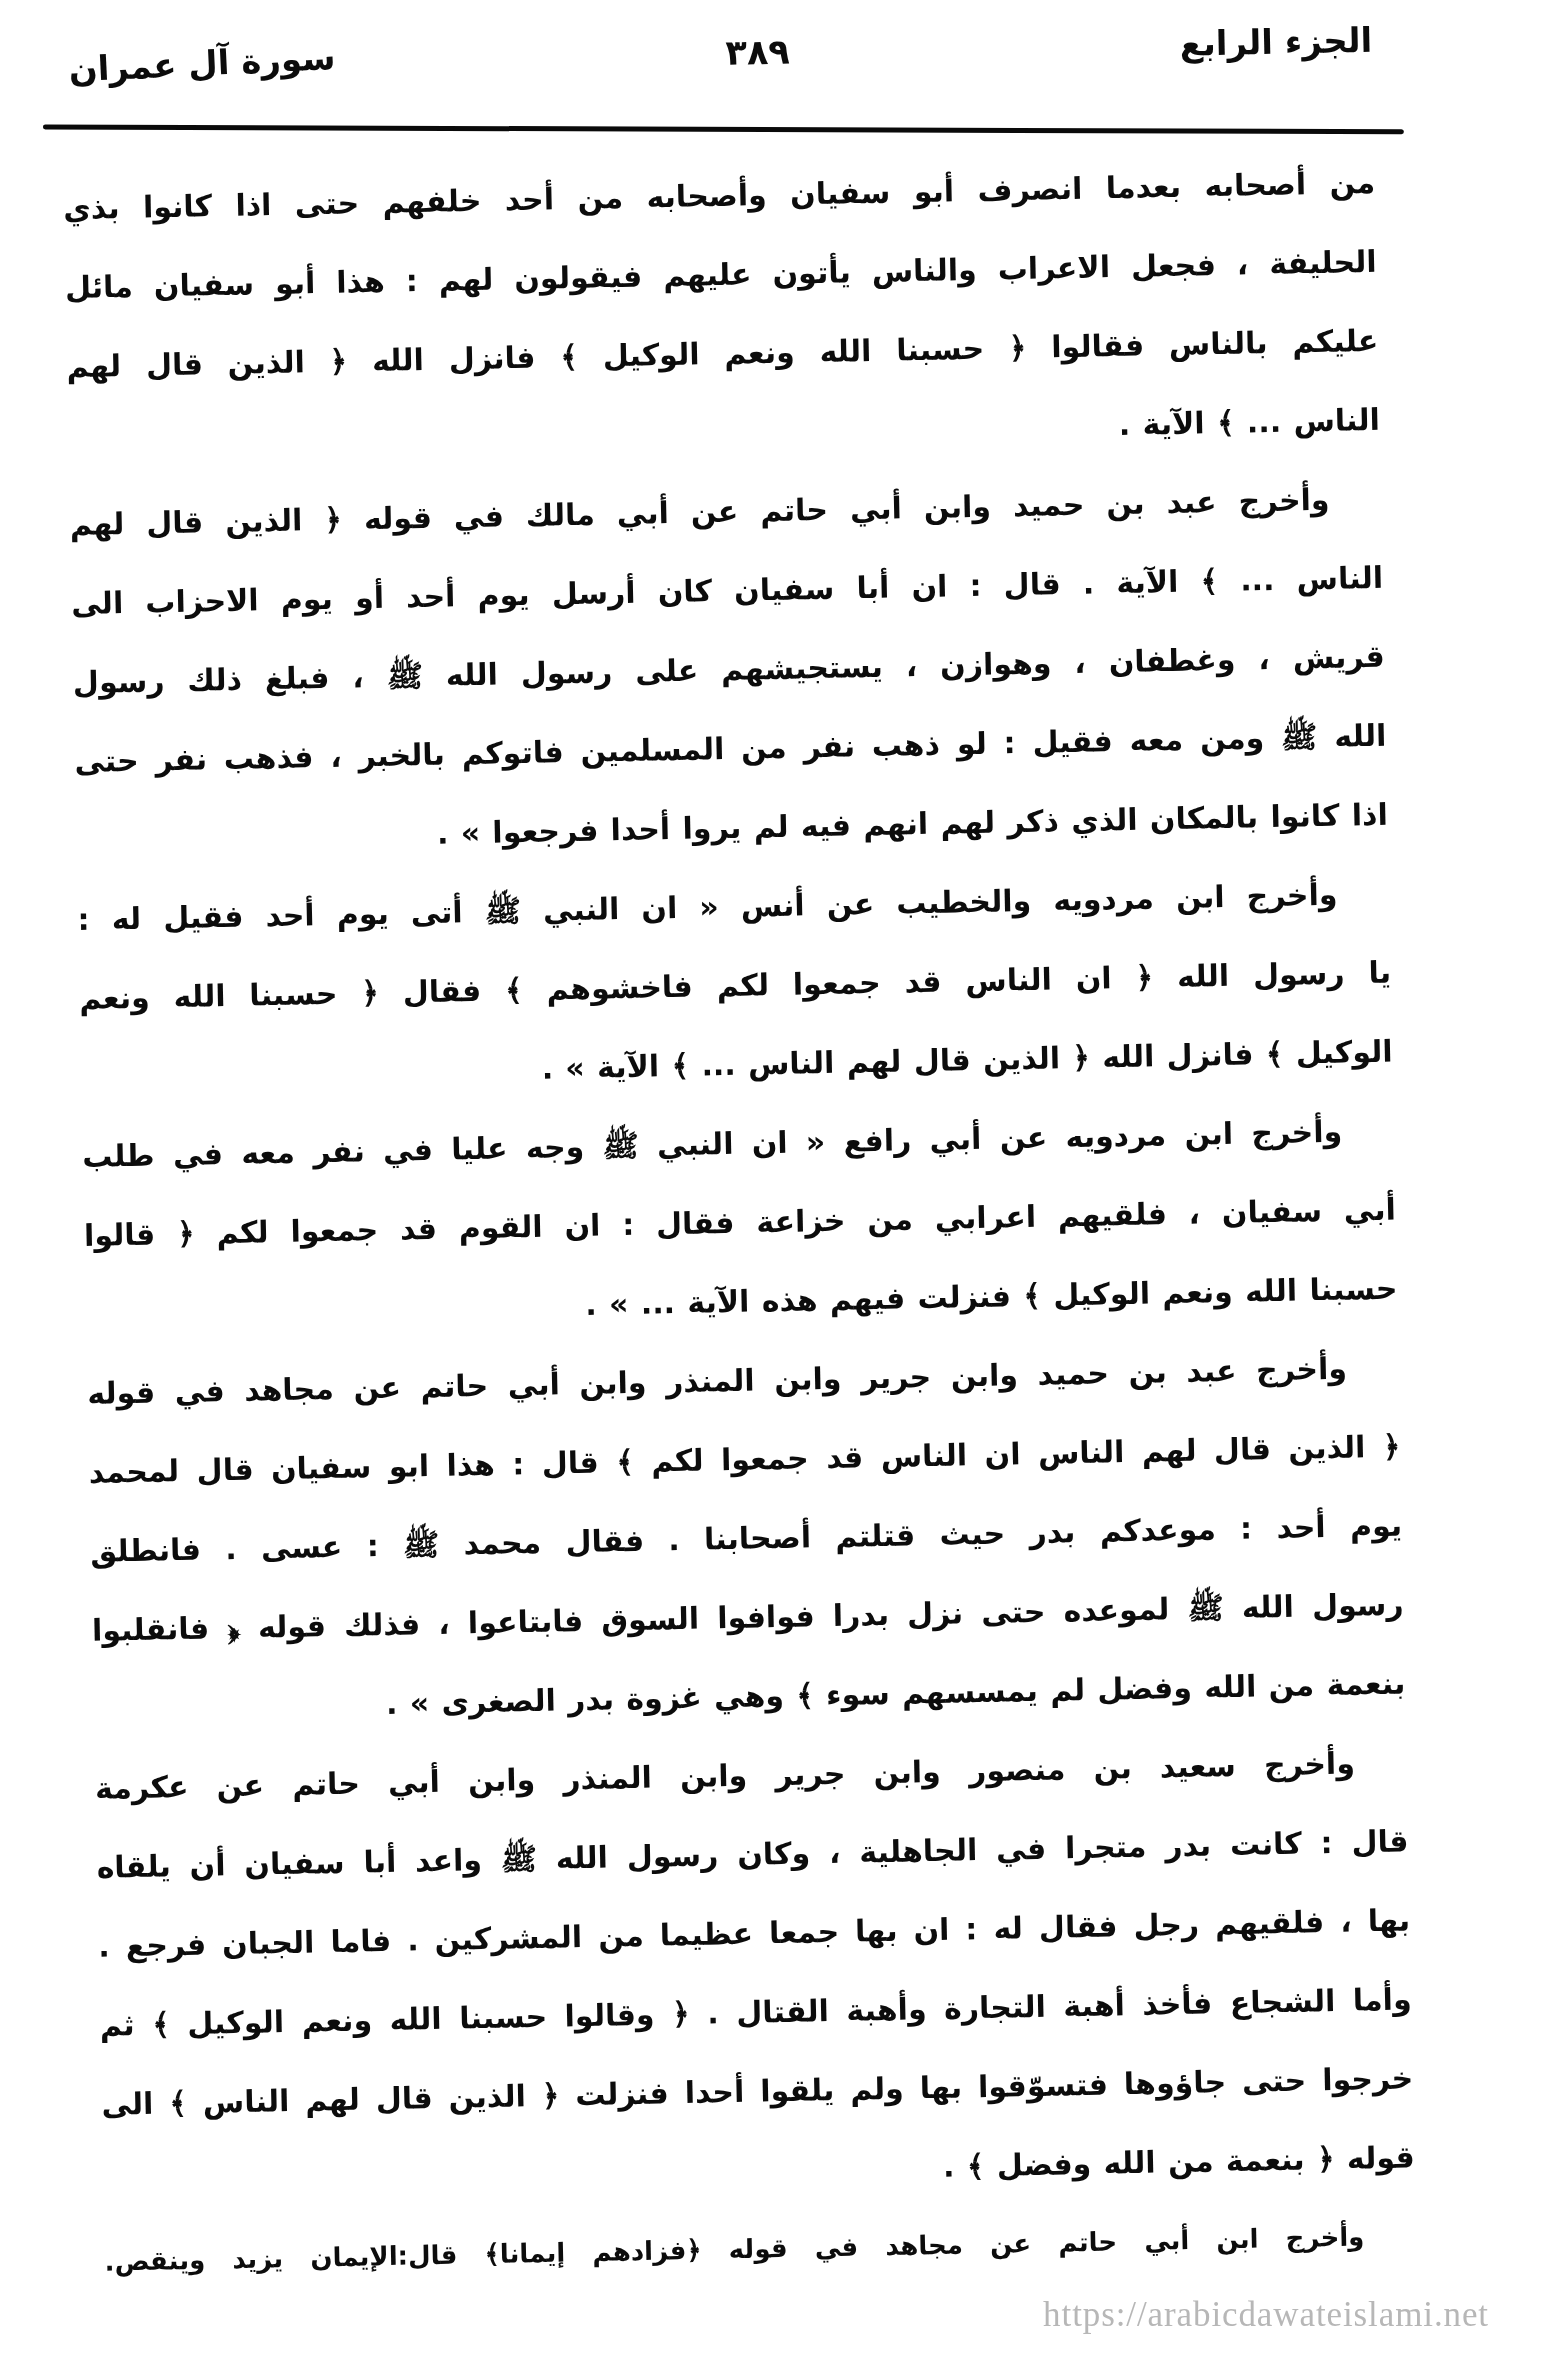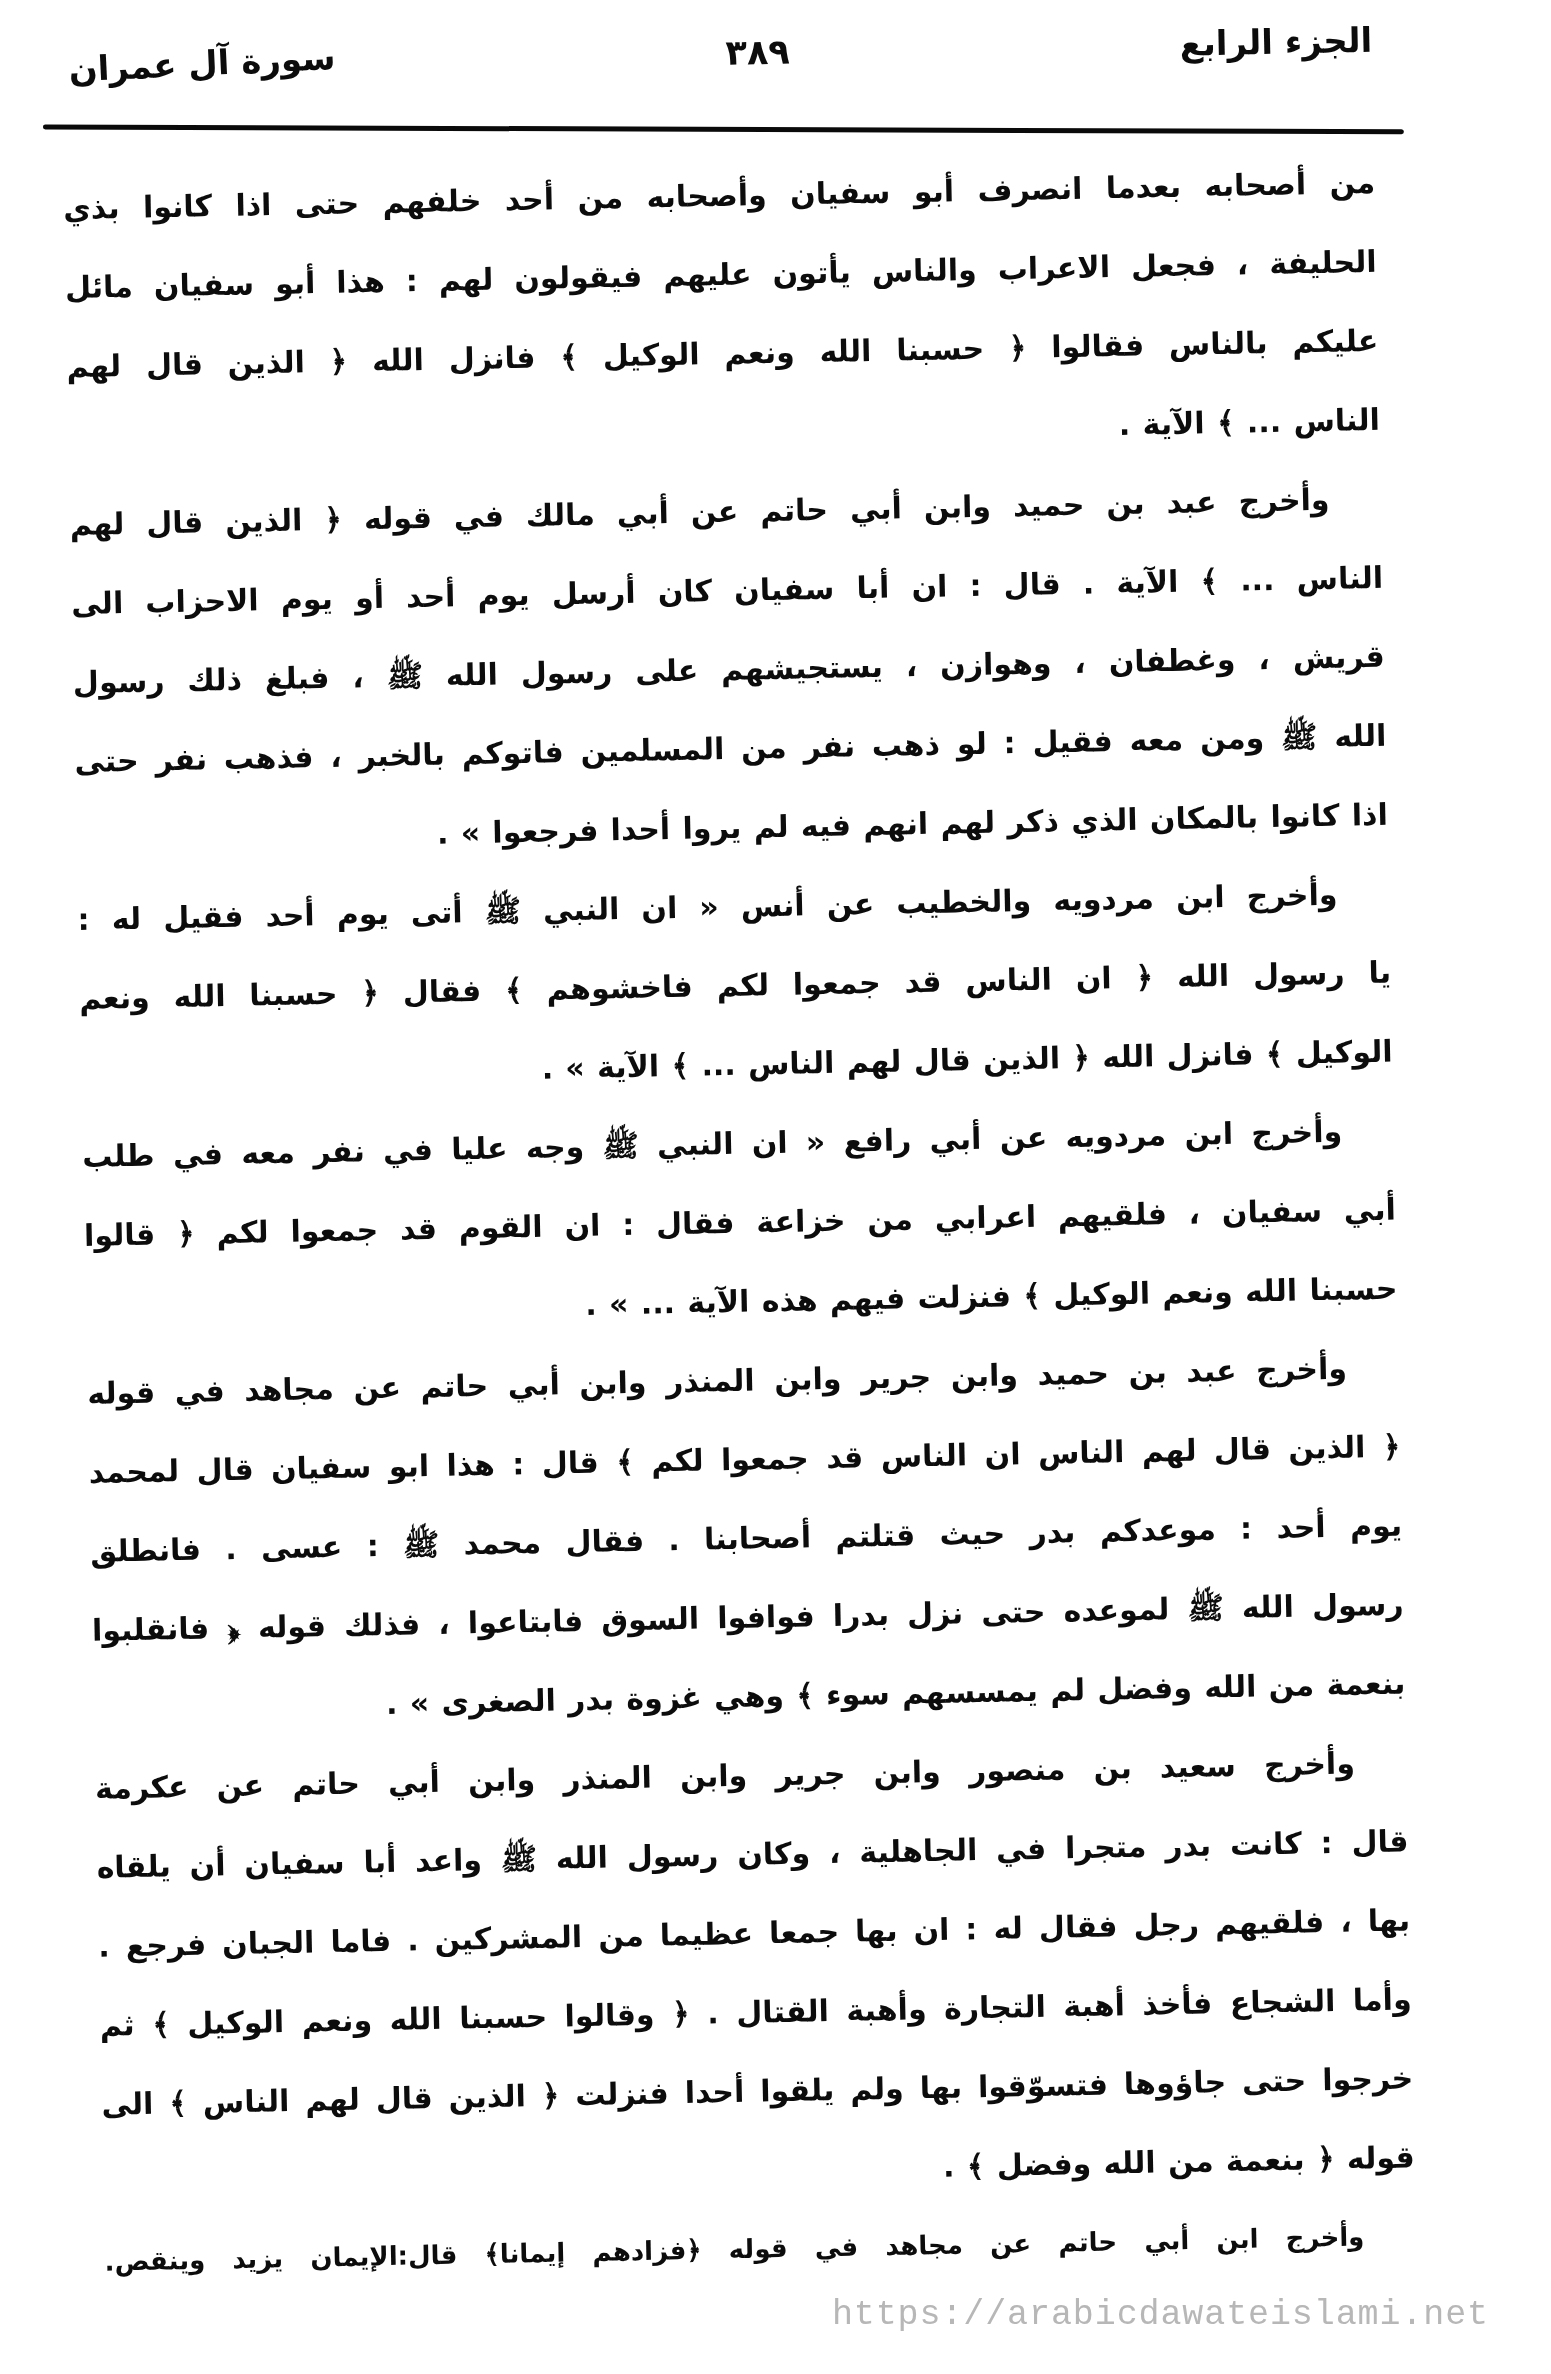--- a/index.html
+++ b/index.html
@@ -57,21 +57,21 @@
     padding-right:52px;
   }
   .line.tight{
     font-size:26px;
     word-spacing:0;
   }
   .watermark{
     position:absolute;
     right:63px;
     top:2295px;
-    font-family:Liberation Mono, monospace;
+    font-family:Liberation Serif, serif;
     font-size:35px;
     color:#b7b7b7;
     letter-spacing:0.9px;
     direction:ltr;
   }
 </style>
 </head>
 <body>
 
 <div class="scan">

